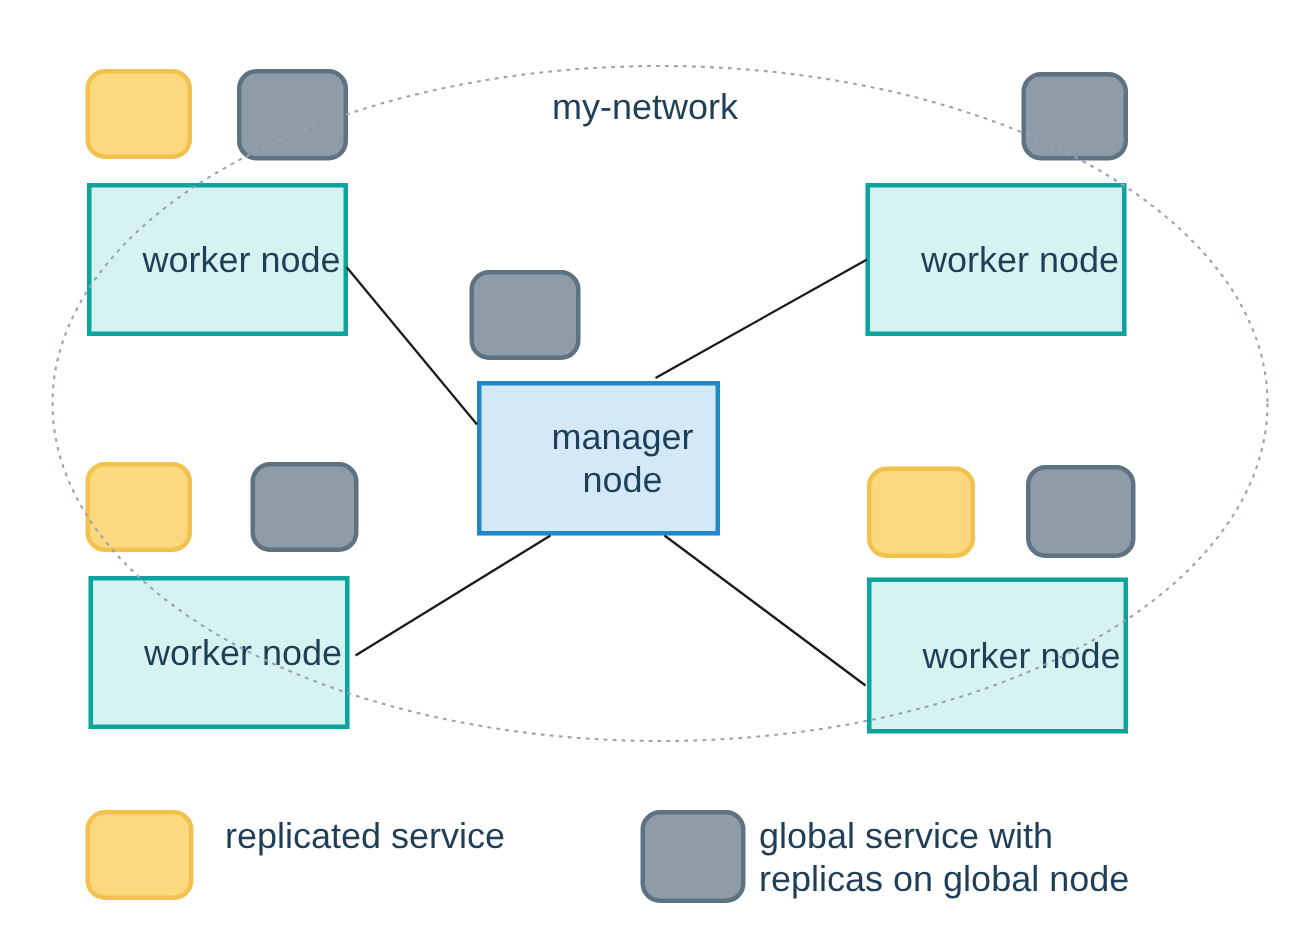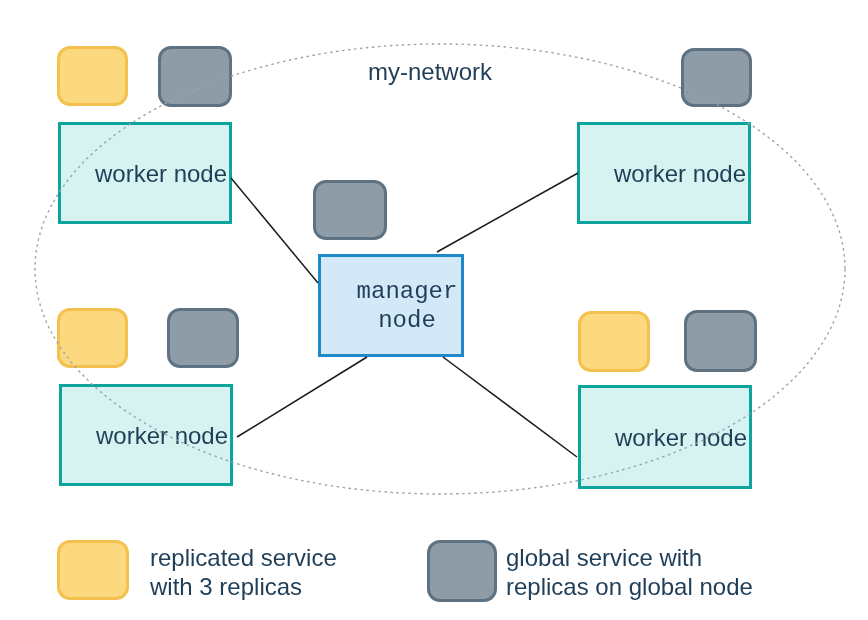--- a/index.html
+++ b/index.html
@@ -47,23 +47,22 @@
   }
   .node.worker {
     background: var(--worker-fill, #d6f3f1);
     border: 3px solid var(--worker-border, #0ca49d);
     width: 174px;
     height: 102px;
   }
   .node.manager {
     background: var(--manager-fill, #d3e9f8);
     border: 3px solid var(--manager-border, #1f88c8);
-    width: 146px;
+    width: 162px;
     height: 103px;
-    font-family: Liberation Mono, monospace;
   }
   .node span { display: block; margin-left: 32px; }
   .svc {
     position: absolute;
     box-sizing: border-box;
     width: 72px;
     height: 60px;
     border-radius: 13px;
     z-index: 2;
   }
@@ -129,21 +128,20 @@
 
   <div class="node worker" style="left:578px; top:385px; height:104px;">
     <span>worker node</span>
   </div>
 
   <div class="network-label">my-network</div>
 
   <div class="svc yellow" style="left:57px; top:540px; width:72px; height:60px;"></div>
   <div class="legend-text" style="left:150px; top:543px;">
     <span>replicated service</span>
-    <span>with 3 replicas</span>
   </div>
 
   <div class="svc gray" style="left:427px; top:540px; width:70px; height:62px;"></div>
   <div class="legend-text" style="left:506px; top:543px;">
     <span>global service with</span>
     <span>replicas on global node</span>
   </div>
 
   <svg class="overlay" viewBox="0 0 868 620" xmlns="http://www.w3.org/2000/svg">
     <ellipse cx="440" cy="269" rx="405" ry="225"></ellipse>

